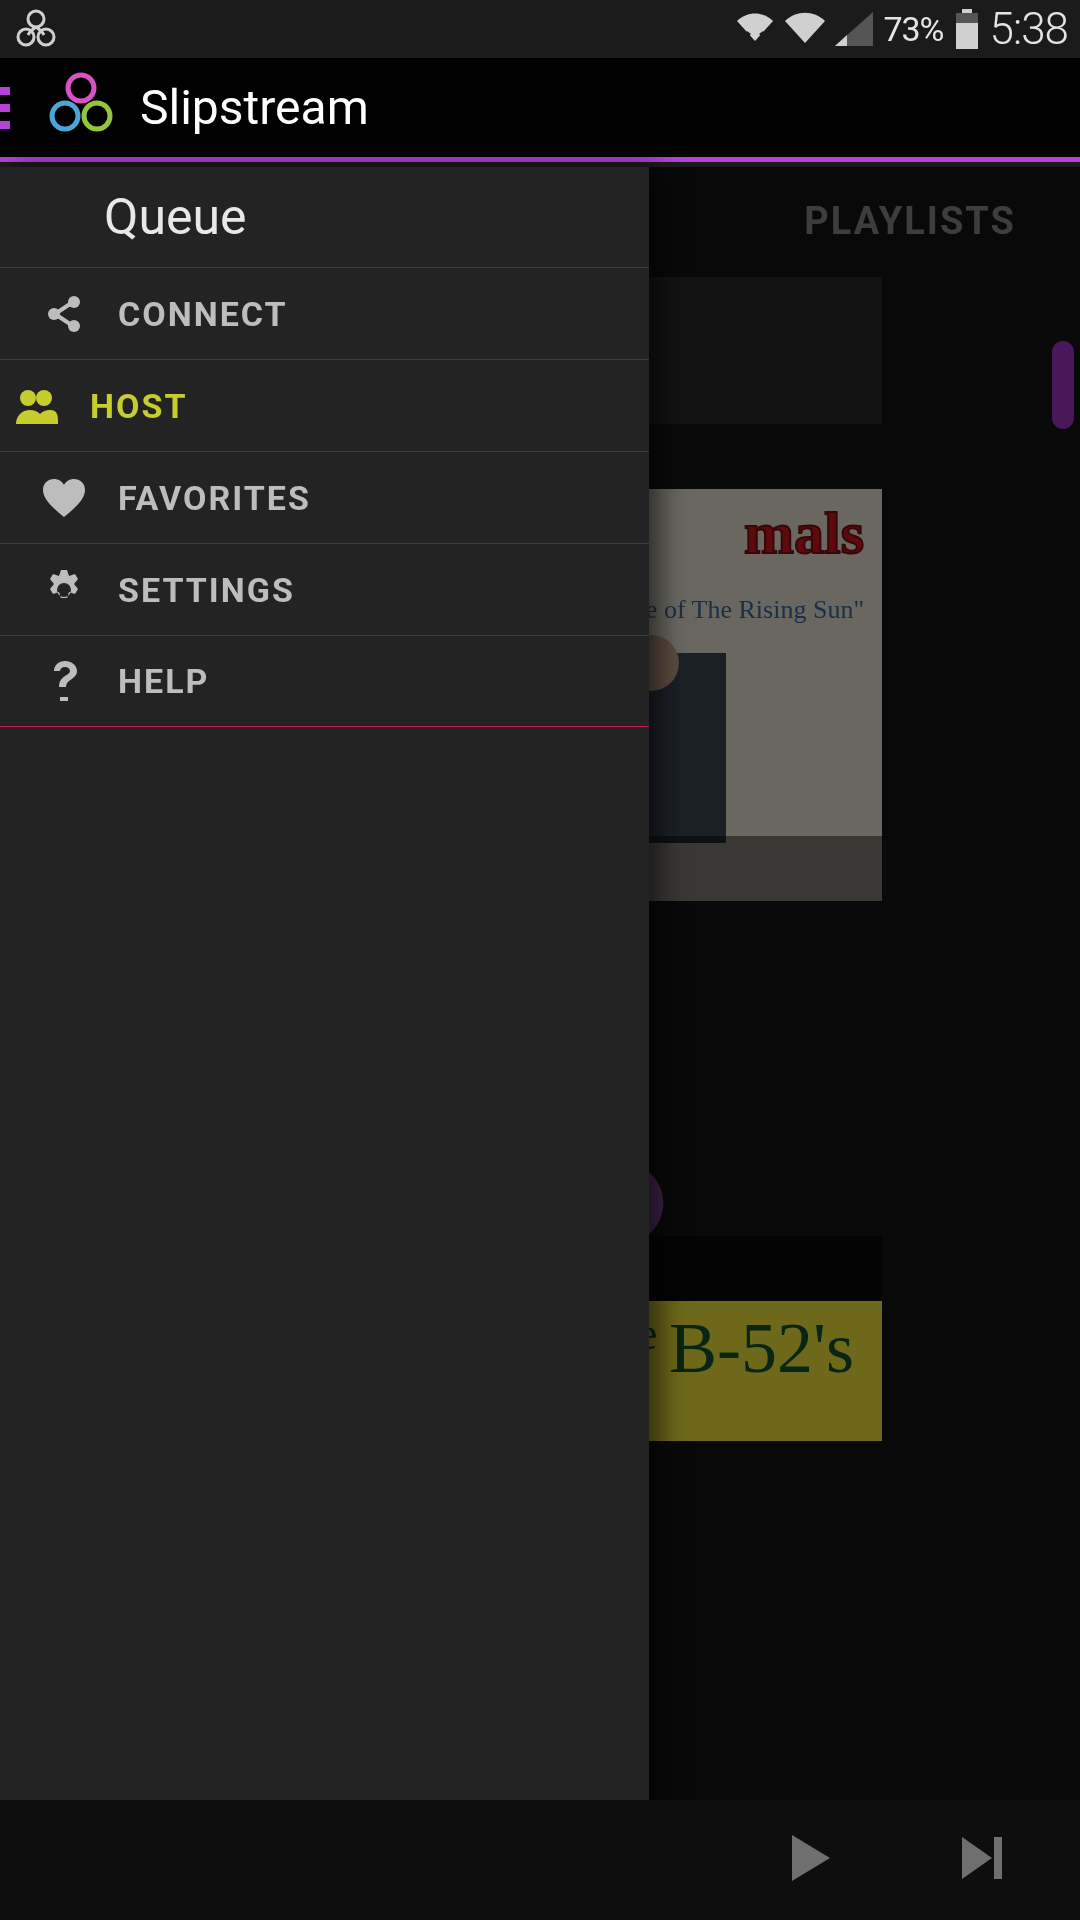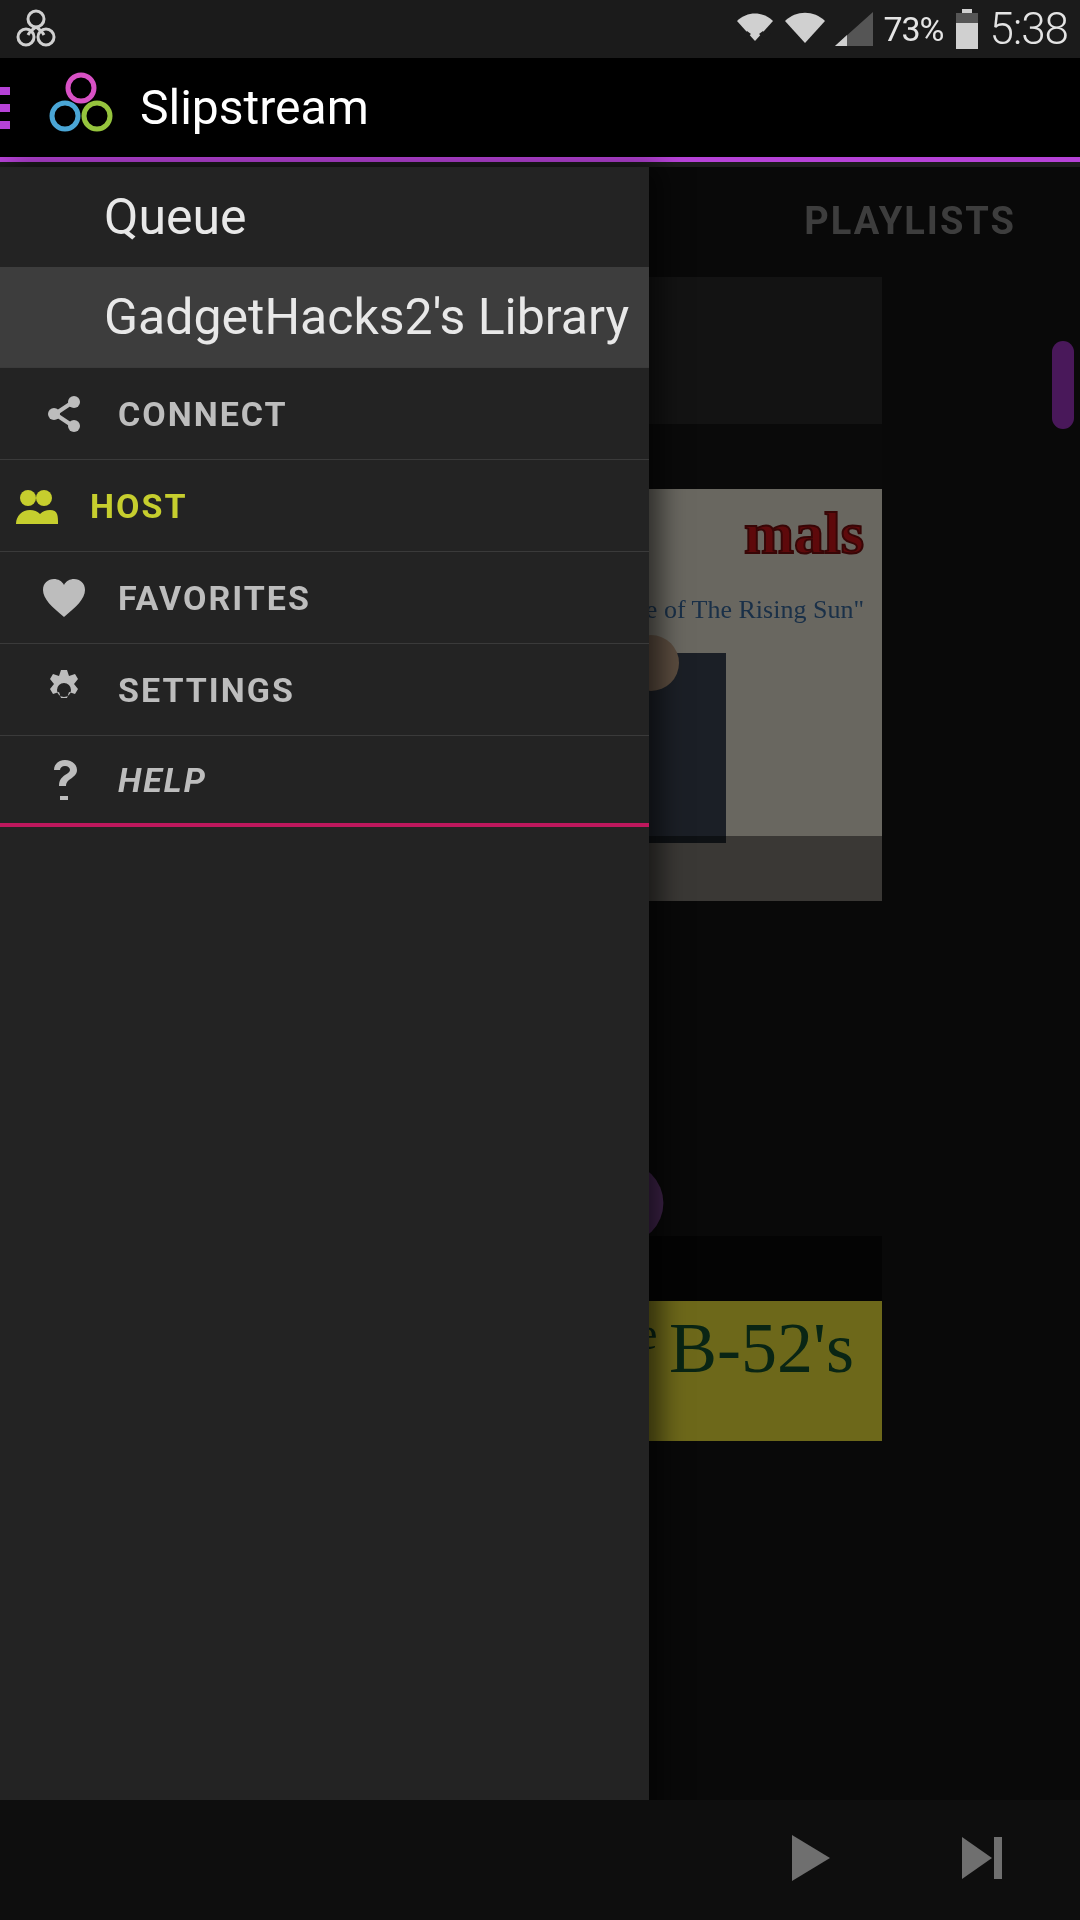--- a/index.html
+++ b/index.html
@@ -64,21 +64,21 @@
   .drawer { position:absolute; top:167px; left:0; width:649px; bottom:0;
             background:#232323; box-shadow:12px 0 24px rgba(0,0,0,.55); }
   .drawer .big-item { height:100px; display:flex; align-items:center; gap:22px;
                       padding-left:36px; color:#e8e8e8; font-size:50px; }
   .drawer .big-item.selected { background:#3d3d3d; }
   .drawer .eye-slot { width:46px; display:flex; justify-content:center; }
   .sm-list { }
   .sm-item { height:92px; display:flex; align-items:center; gap:30px;
              padding-left:40px; color:#bdbdbd; font-size:34px; font-weight:700;
              letter-spacing:2px; border-top:1px solid #3a3a3a; }
-  .sm-item:last-child { border-bottom:4px solid #be185d;font-style:italic; }
+  .sm-item:last-child { border-bottom:1px solid #be185d; }
   .sm-item.on { color:#c6ce2e;padding-left:12px; }
   .sm-item .ic { width:48px; display:flex; justify-content:center; align-items:center; }
   .sm-item.on .ic svg path, .sm-item.on .ic svg circle { fill:#c6ce2e; }
 
   
   .player { position:absolute; left:0; right:0; bottom:0; height:120px;
             background:#0e0e0e; display:flex; align-items:center;
             justify-content:flex-end; gap:120px; padding-right:70px; }
 
   
@@ -195,24 +195,20 @@
     </div>
   </div>
 
   <div class="dim-overlay"></div>
 
   <nav class="drawer">
     <div class="big-item">
       <span class="eye-slot"></span>
       <span>Queue</span>
     </div>
-    <div class="big-item selected">
-      <span class="eye-slot"></span>
-      <span>GadgetHacks2's Library</span>
-    </div>
 
     <div class="sm-list">
       <div class="sm-item">
         <span class="ic">
           <svg width="40" height="40" viewBox="0 0 40 40">
               <circle cx="10" cy="20" r="6" fill="#bdbdbd"></circle>
               <circle cx="30" cy="8" r="6" fill="#bdbdbd"></circle>
               <circle cx="30" cy="32" r="6" fill="#bdbdbd"></circle>
               <path d="M14 18 26 10M14 22 26 30" stroke="#bdbdbd" stroke-width="4"></path>
             </svg>

